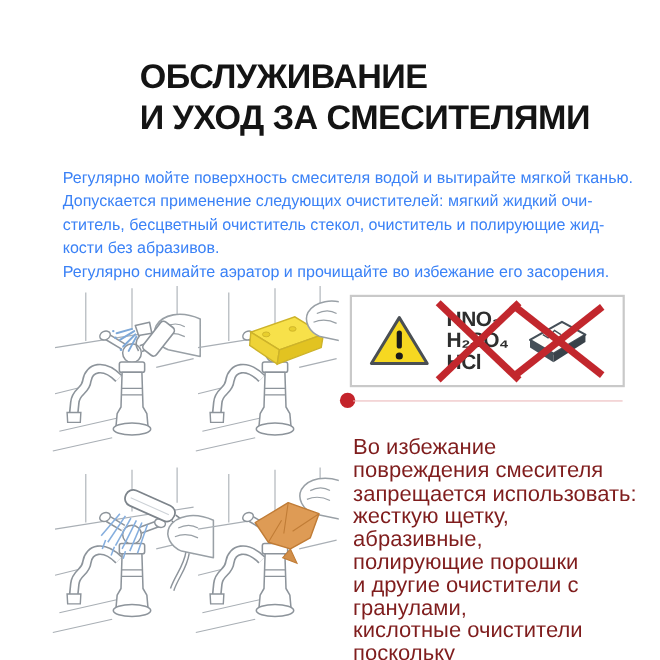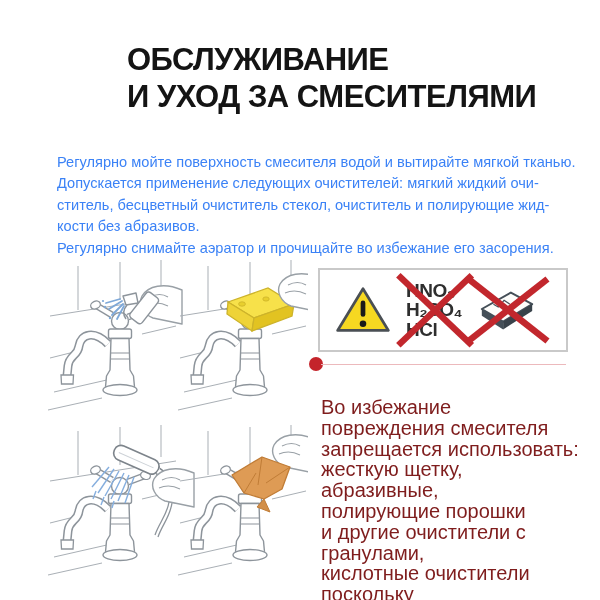--- a/index.html
+++ b/index.html
@@ -14,21 +14,21 @@
       linear-gradient(255deg, rgba(0,0,0,.22) 0 18%, rgba(0,0,0,0) 18%),
       linear-gradient(35deg, rgba(0,0,0,.14) 0 26%, rgba(0,0,0,0) 26%),
       linear-gradient(160deg, #d5232b 0 45%, #c4161d 45%);
     display:flex;align-items:flex-end;justify-content:center;}
   .logo-brand{color:#fff;font-weight:bold;font-style:italic;font-size:25px;line-height:1;
     letter-spacing:.5px;padding-bottom:9px;}
   .logo-tm{position:absolute;right:5px;top:24px;color:#fff;font-size:7px;font-weight:bold;}
   .logo-caption{margin-top:4px;font-size:10.5px;font-weight:bold;color:#262626;
     text-align:center;white-space:nowrap;letter-spacing:.1px;}
 
-  .title{position:absolute;left:127px;top:41px;margin:0;font-size:31px;line-height:37px;
+  .title{position:absolute;left:127px;top:51px;margin:0;font-size:31px;line-height:37px;
     font-weight:bold;color:#141414;white-space:pre-line;letter-spacing:-.5px;}
 
   
   .intro{position:absolute;left:57px;top:137px;width:522px;font-size:14.6px;line-height:21.6px;
     color:#3b82f6;white-space:pre-line;}
 
   
   .illustrations{position:absolute;left:38px;top:258px;}
 
   

